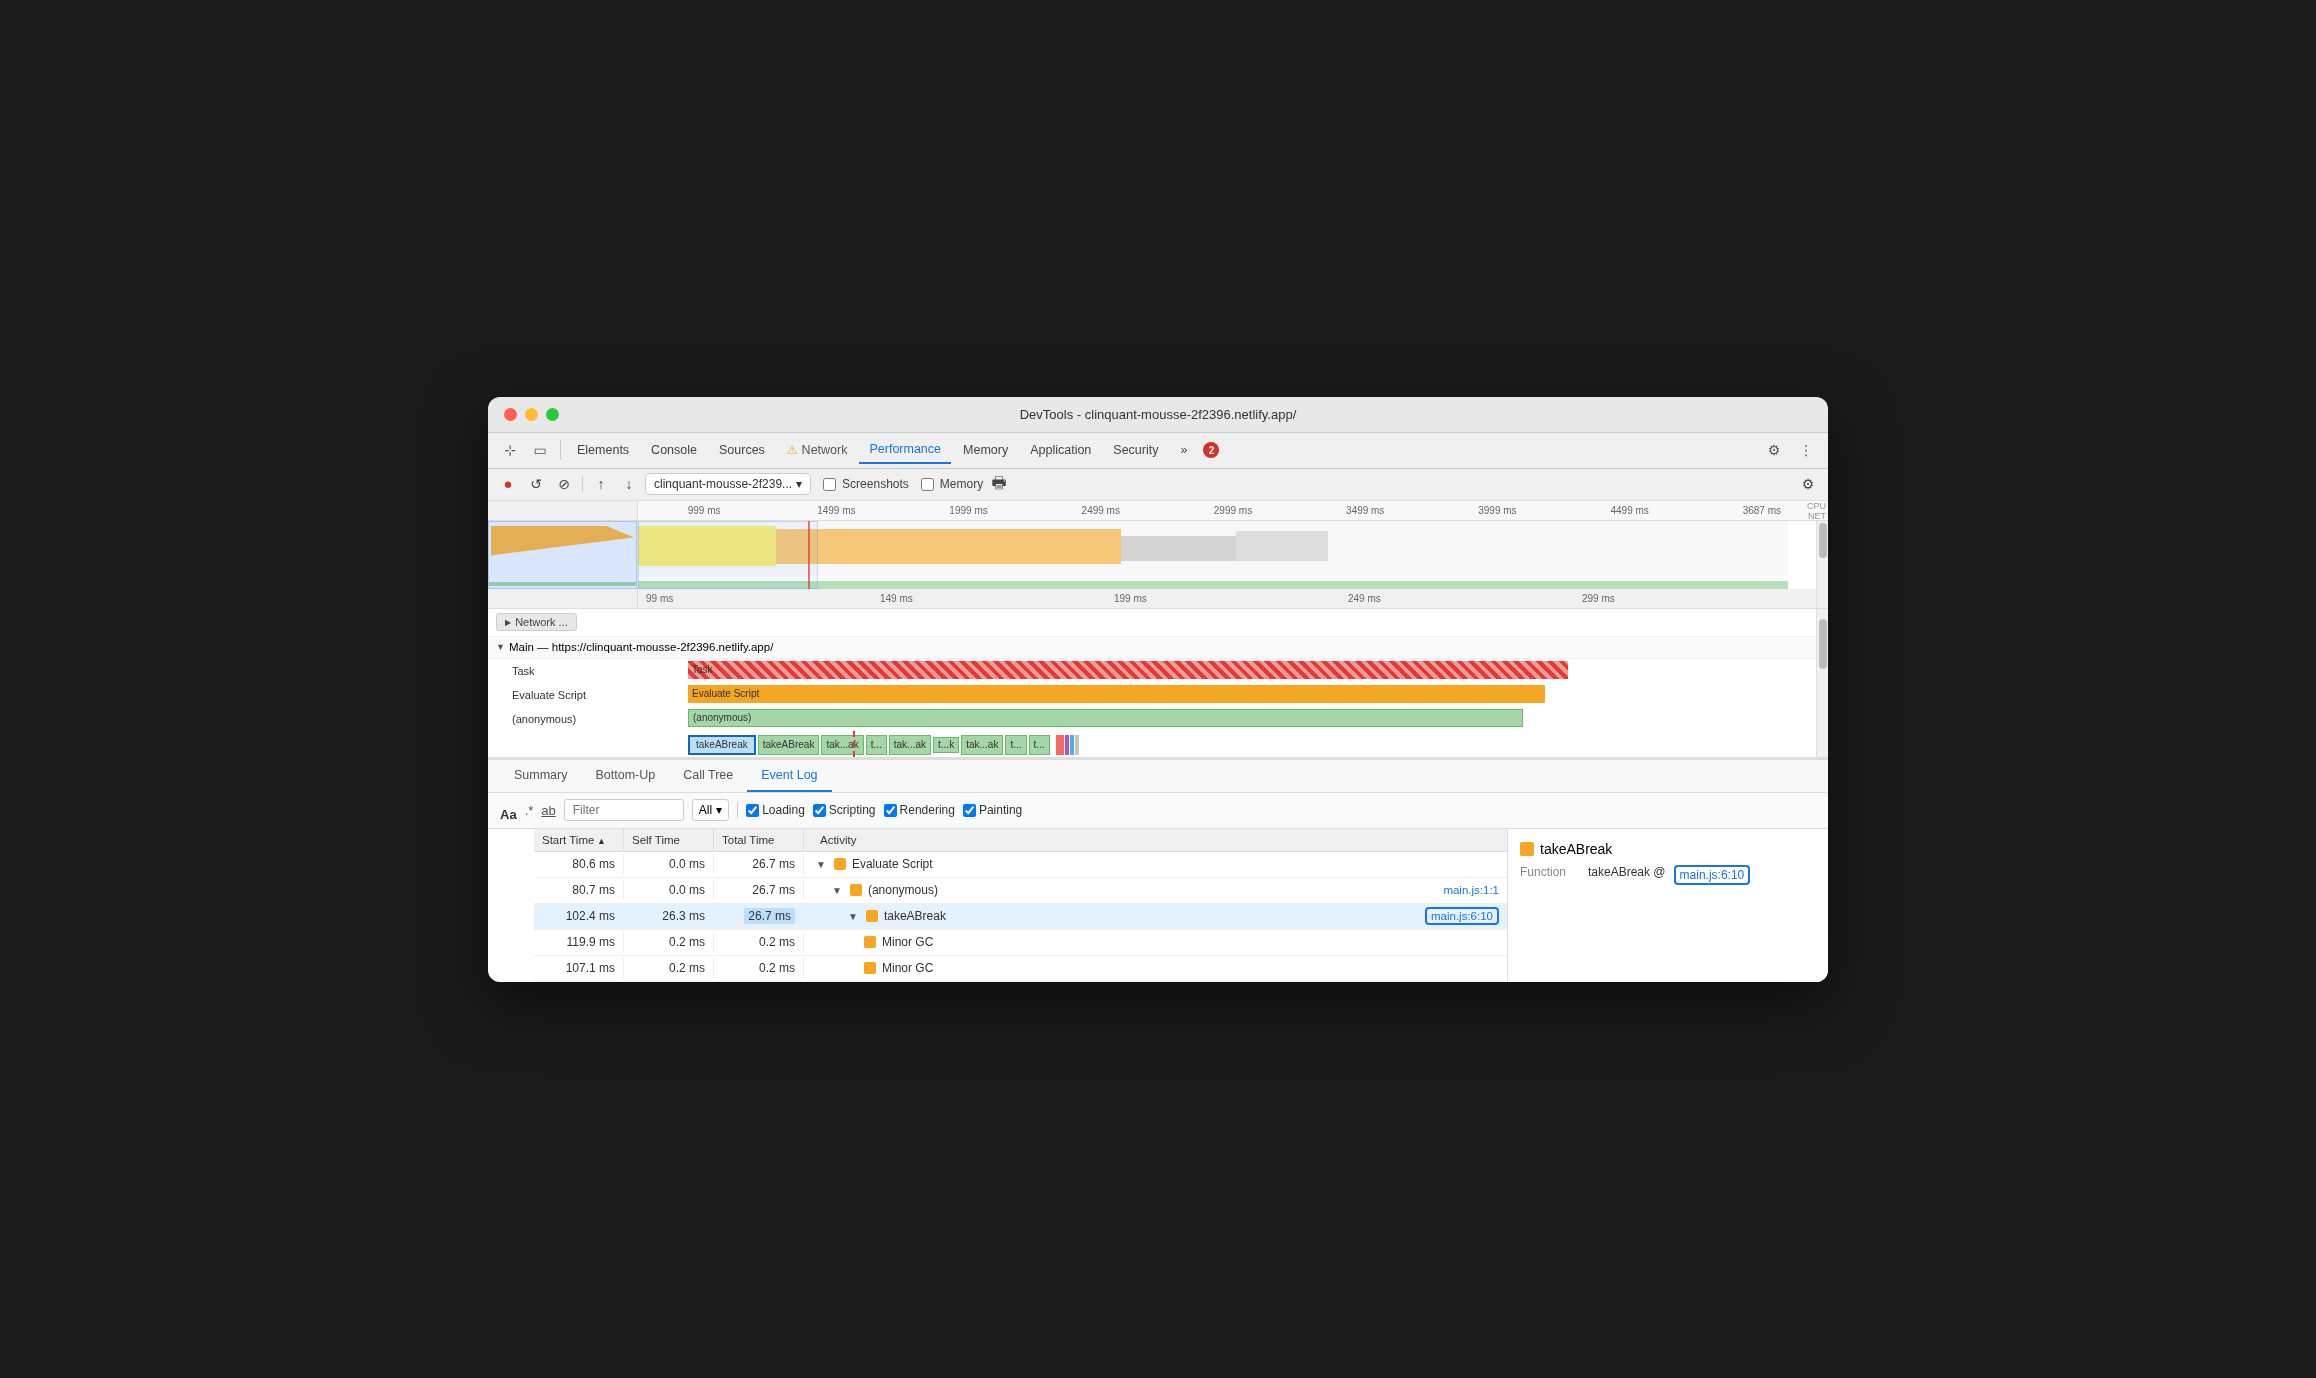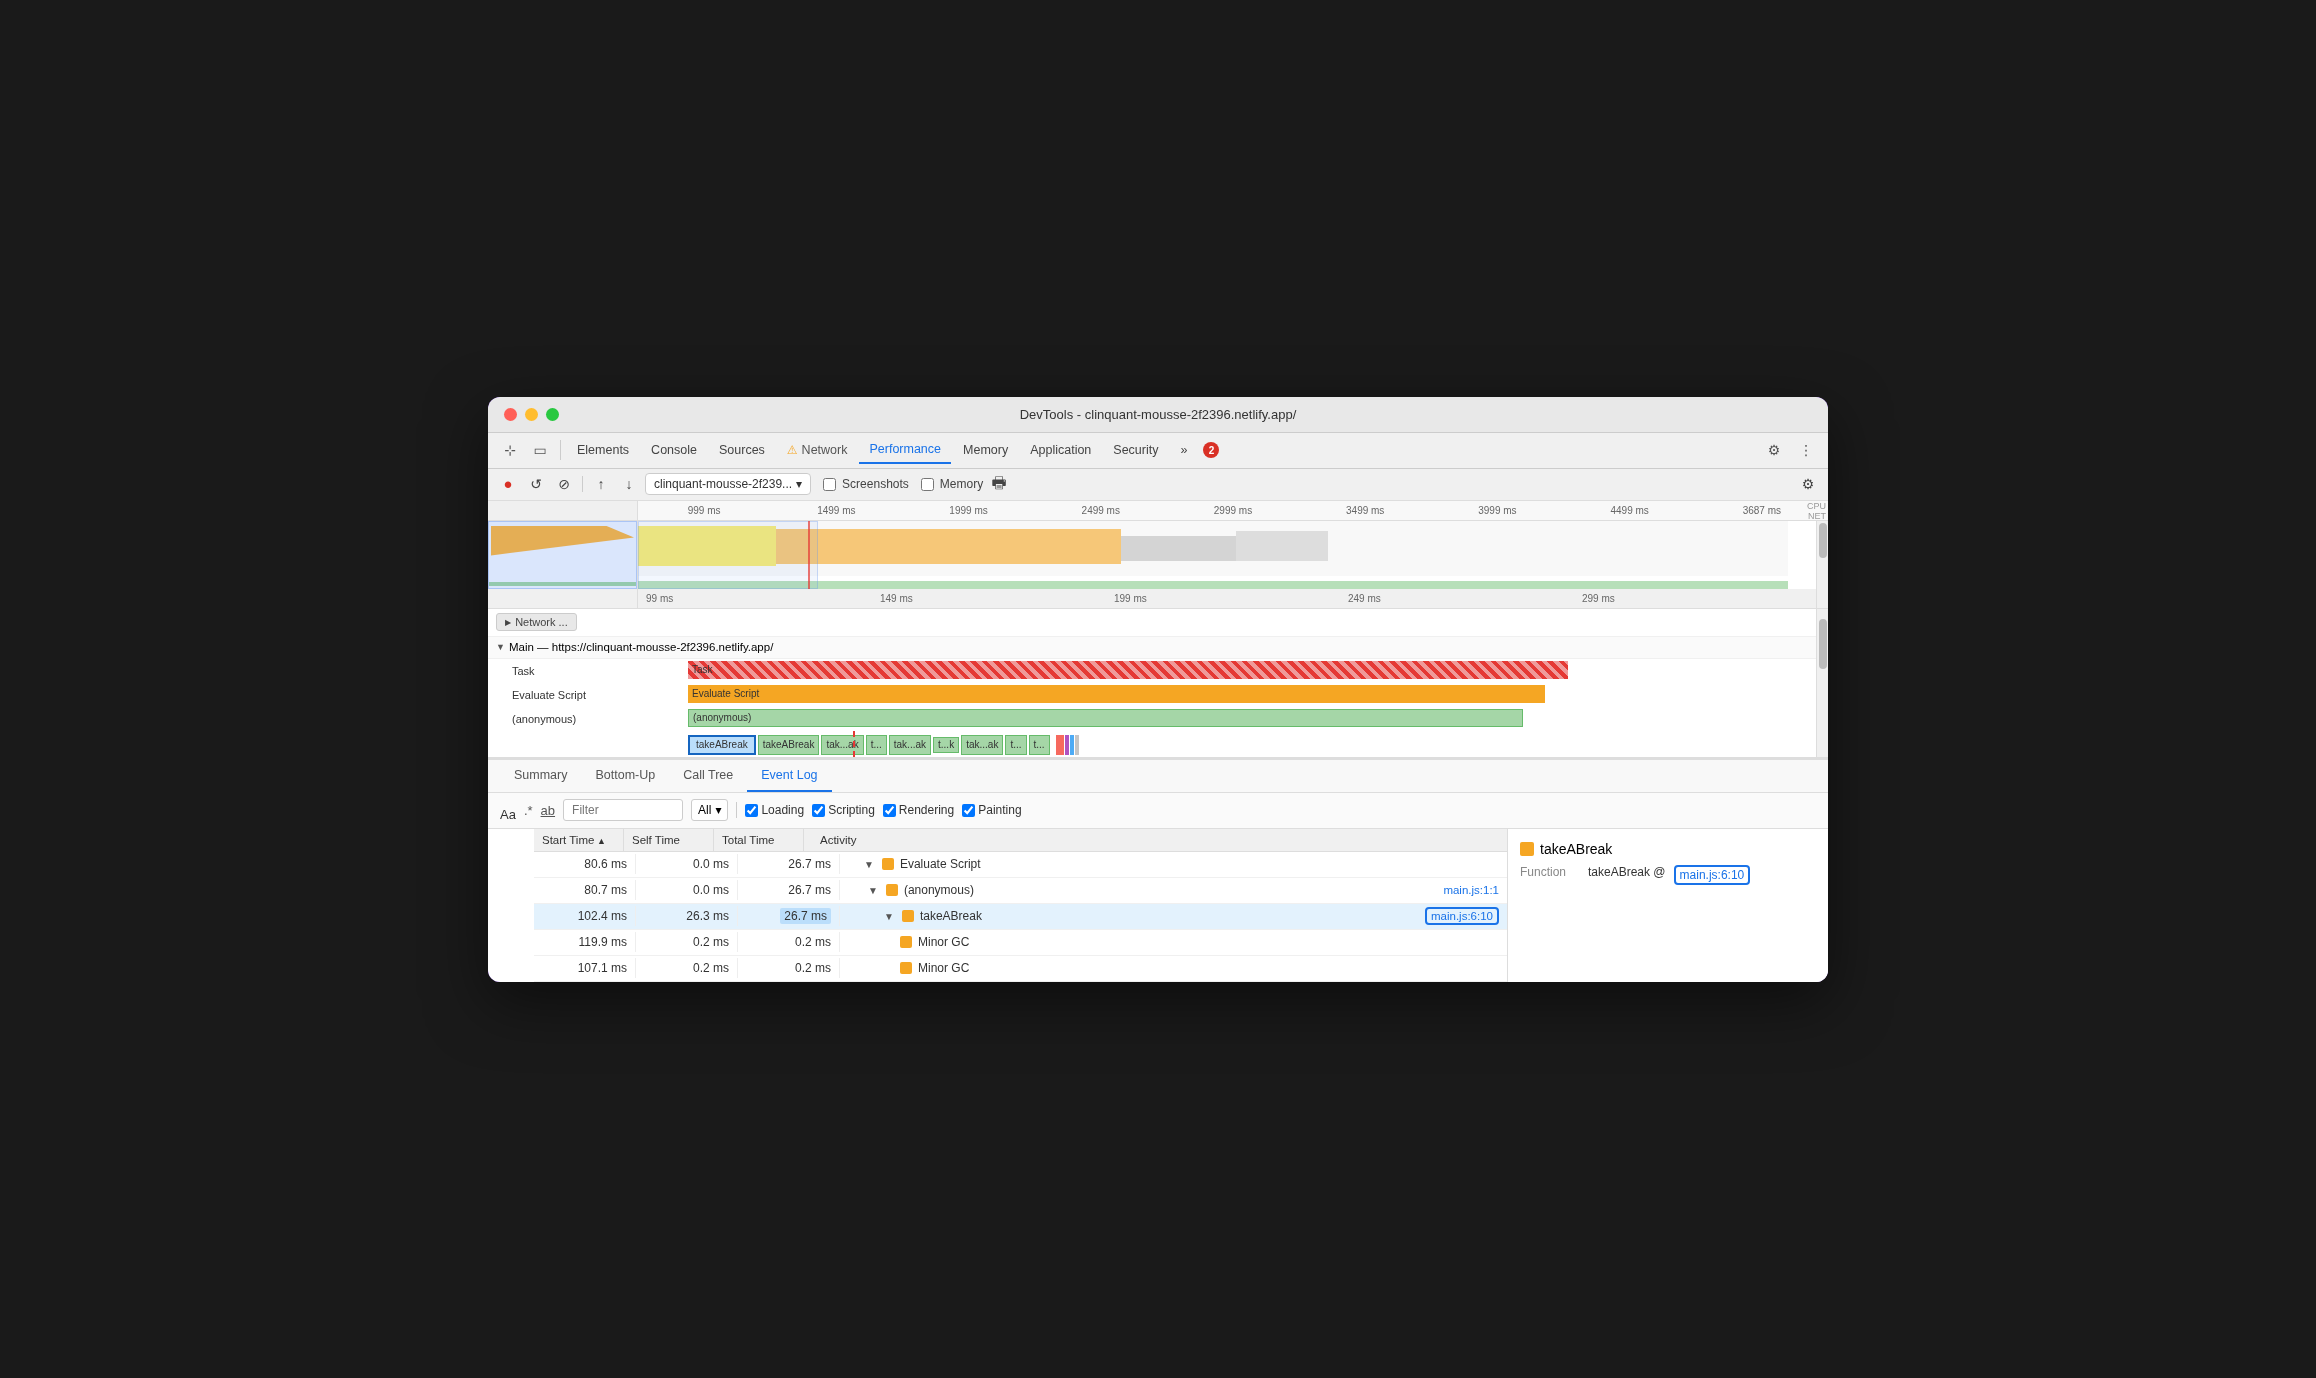--- a/index.html
+++ b/index.html
@@ -305,21 +305,20 @@
       height: 26px;
     }
     .table-row.selected-row { background: #e3f2fd; }
     .td {
       padding: 3px 8px;
       border-right: 1px solid #eee;
       color: #333;
       font-size: 12px;
       flex-shrink: 0;
       white-space: nowrap;
-      margin-left: 12px;
     }
     .td:last-child { border-right: none; flex: 1; }
     .td-start { width: 90px; text-align: right; }
     .td-self { width: 90px; text-align: right; }
     .td-total {
       width: 90px;
       text-align: right;
     }
     .td-total-highlight {
       background: #bbdefb;
@@ -594,21 +593,21 @@
   <div class="bottom-panel">
 
     <div class="event-log-tabs">
       <div class="el-tab">Summary</div>
       <div class="el-tab">Bottom-Up</div>
       <div class="el-tab">Call Tree</div>
       <div class="el-tab active">Event Log</div>
     </div>
 
     <div class="filter-bar">
-      <span style="font-size:13px;font-weight:400;color:#333;margin-top:8px;">Aa</span>
+      <span style="font-size:13px;font-weight:700;color:#333;margin-top:8px;">Aa</span>
       <span style="font-size:13px;color:#555;">.*</span>
       <span style="font-size:13px;color:#555;text-decoration:underline;">ab</span>
       <input type="text" class="filter-input" placeholder="Filter" style="">
       <div class="filter-dropdown">
         <span>All</span>
         <span>▾</span>
       </div>
       <div style="width:1px;height:16px;background:#ccc;"></div>
       <div class="cb-filter">
         <input type="checkbox" checked="" style="">

